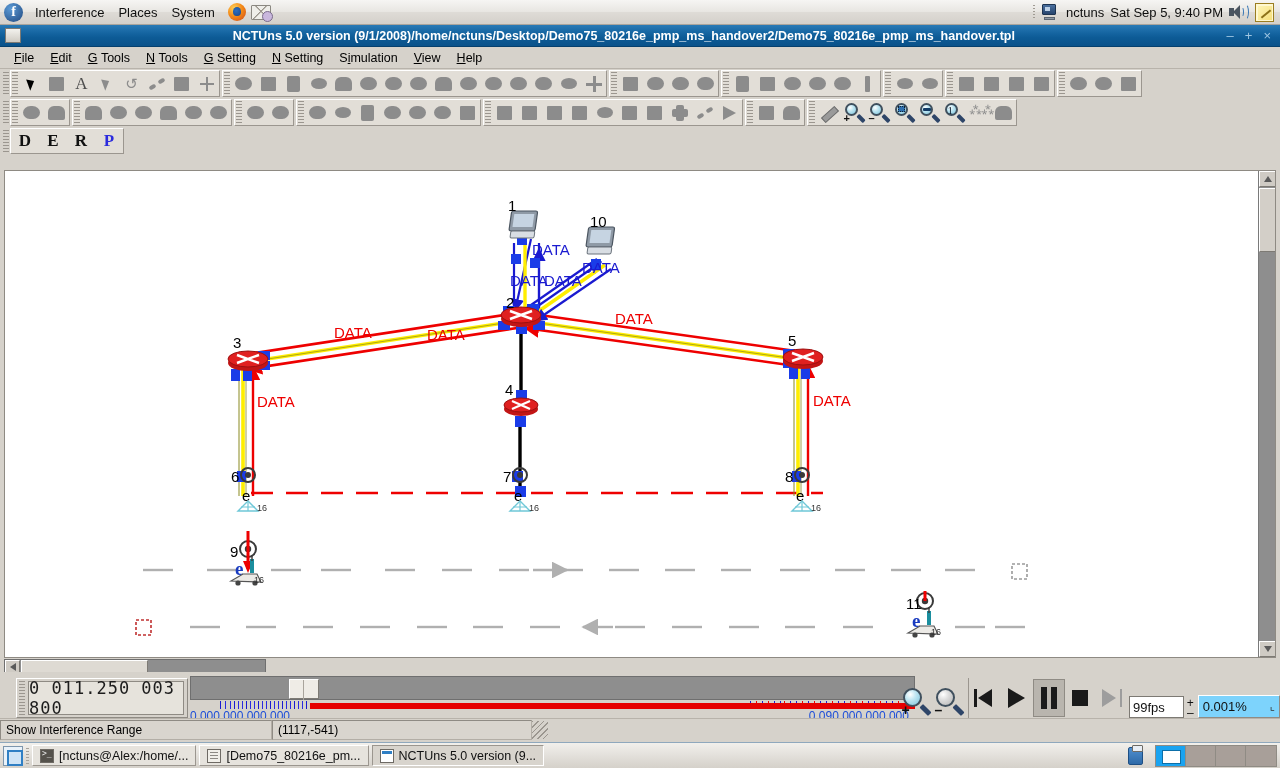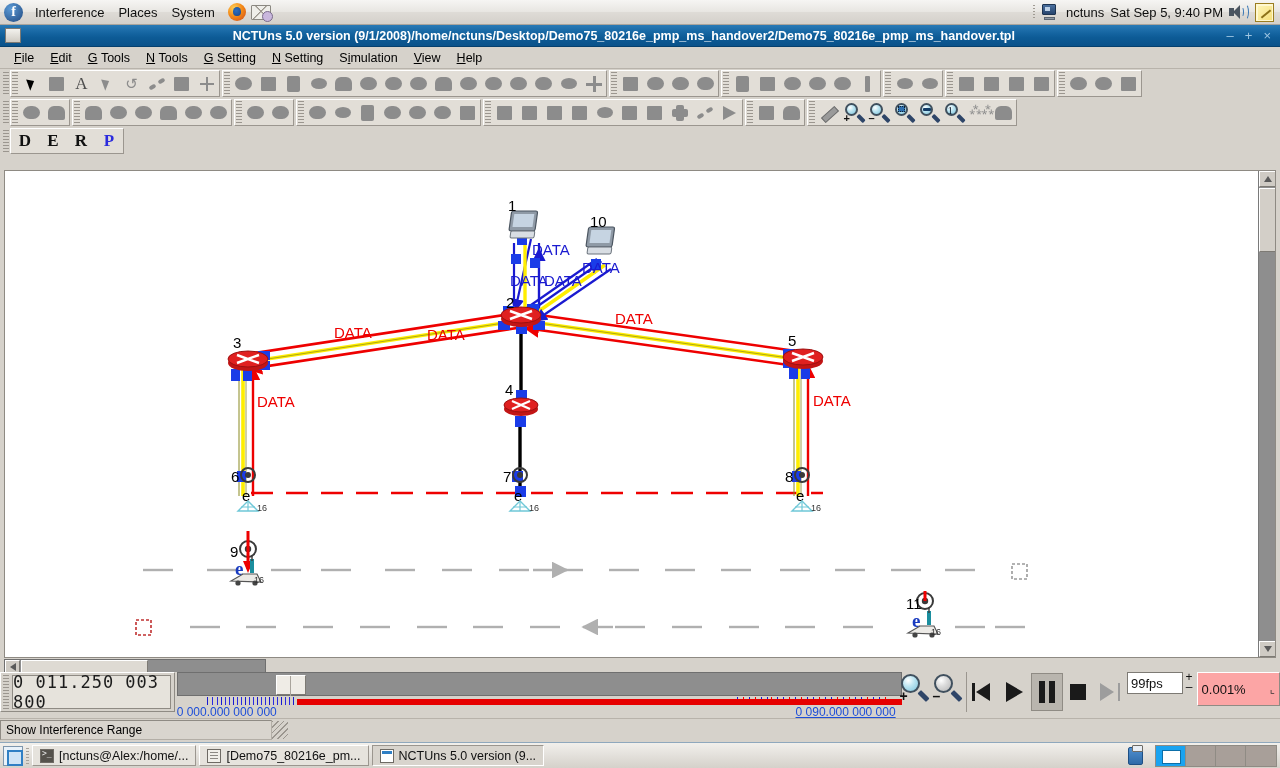--- a/index.html
+++ b/index.html
@@ -249,21 +249,21 @@
     display:flex;align-items:center;justify-content:center;
   }
   .hscroll .thumb{
     position:absolute; left:16px; top:0; width:127px; height:13px; background:#dedad3;
     border:1px solid #fff;border-right-color:#7d7a74;border-bottom-color:#7d7a74;
   }
 
   
   .player-bar {
     position:absolute; left:0; top:672px; width:1280px; height:46px; background:#d6d2cb;
-    display:flex; align-items:flex-start; padding-left:0;
+    display:flex; align-items:flex-end; padding-left:16px;
   }
   .lcd-outer {
     width:176px; height:40px; background:#d6d2cb; display:flex; align-items:center;
     border:1px solid #fff; border-right-color:#8f8b84; border-bottom-color:#8f8b84;
   }
   .lcd-grip{ width:6px;height:34px;margin-left:2px;
     background: repeating-linear-gradient(to bottom,#9b968f 0 1px, transparent 1px 3px);}
   .lcd {
     flex:1; height:34px; margin:0 3px; background:#e6e3dc;
     border:1px solid #8f8b84; display:flex; align-items:center; justify-content:center;
@@ -320,21 +320,21 @@
   .pause-pressed { background:#b9b5ae; border:1px solid #8f8b84; }
 
   .fps-box {
     width:56px;height:22px;background:#fff;border:1px solid #7d7a74;
     display:flex;align-items:center;padding-left:3px;
     font:13px "Liberation Sans",sans-serif;color:#111;
   }
   .pm-col{ display:flex;flex-direction:column;align-items:center;margin-left:3px;
     font:12px "Liberation Sans",sans-serif;color:#111;line-height:10px;}
   .pct-box {
-    margin-left:4px; width:84px;height:34px;background:#fca5a5;
+    margin-left:4px; width:84px;height:23px;background:#7dd3fc;
     border:1px solid #fff;border-right-color:#8f8b84;border-bottom-color:#8f8b84;
     display:flex;align-items:center;justify-content:space-between;padding:0 4px;
     font:13px "Liberation Sans",sans-serif;color:#111;
   }
   .pct-arrow{ color:#333; font-size:11px; }
 
   
   .statusbar {
     position:absolute; left:0; top:718px; width:1280px; height:22px;
     background:#d6d2cb; display:flex; align-items:center;
@@ -1164,20 +1164,21 @@
       <span>–</span>
     </div>
     <div class="pct-box">
       <span>0.001%</span>
       <span class="pct-arrow">⌞</span>
     </div>
   </div>
 
   <div class="statusbar">
     <div class="sb-cell" style="width:272px">Show Interference Range</div>
+    <div class="sb-cell" style="width:260px">(1117,-541)</div>
     <div class="resize-grip"></div>
   </div>
 
   <div class="taskbar">
     <div class="tb-show-desktop"></div>
     <div class="task-sep"></div>
     <div class="task-btn">
       <span class="tico term"></span>
       <span>[nctuns@Alex:/home/...</span>
     </div>

